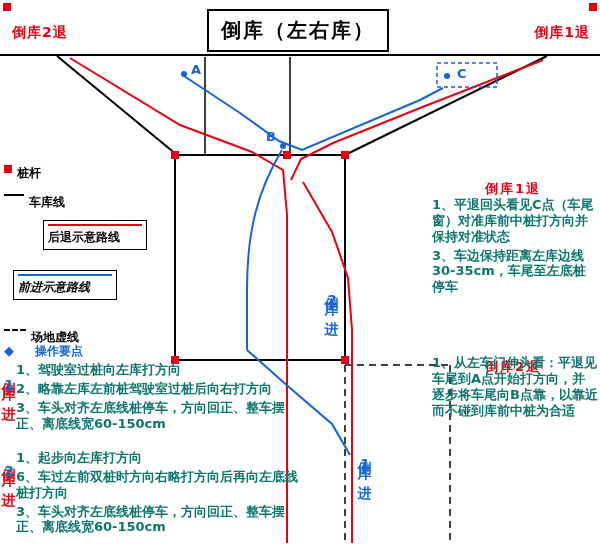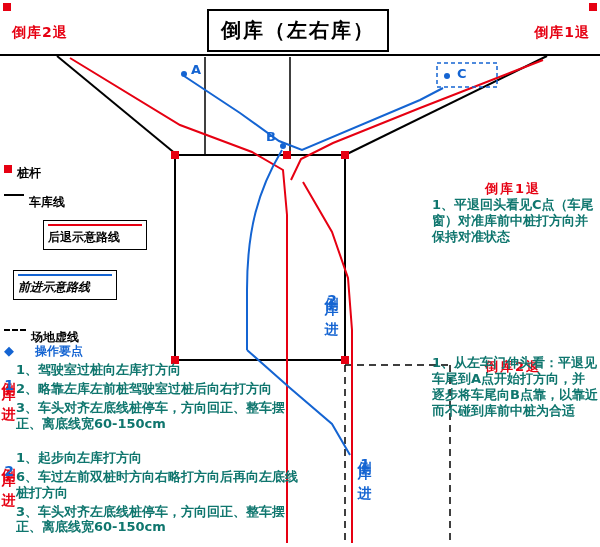--- a/index.html
+++ b/index.html
@@ -150,19 +150,20 @@
   <div class="vlabel red digit-accent" style="left:2px; top:457px;">倒库<span class="accent">2</span>进</div>
   <div class="instr" style="left:16px; top:450px; width:285px;">
     <p>1、起步向左库打方向</p>
     <p>6、车过左前双桩时方向右略打方向后再向左底线桩打方向</p>
     <p>3、车头对齐左底线桩停车，方向回正、整车摆正、离底线宽60-150cm</p>
   </div>
 
   <div class="sec-heading" style="left:433px; top:180px;">倒库1退</div>
   <div class="instr" style="left:432px; top:197px; width:166px;">
     <p>1、平退回头看见C点（车尾窗）对准库前中桩打方向并保持对准状态</p>
+    <p>3、车边保持距离左库边线30-35cm，车尾至左底桩停车</p>
   </div>
   <div class="sec-heading" style="left:433px; top:358px;">倒库2退</div>
   <div class="instr" style="left:432px; top:355px; width:166px;">
     <p>1、从左车门伸头看：平退见车尾到A点开始打方向，并逐步将车尾向B点靠，以靠近而不碰到库前中桩为合适</p>
   </div>
 
 </div>
 
 </body></html>

